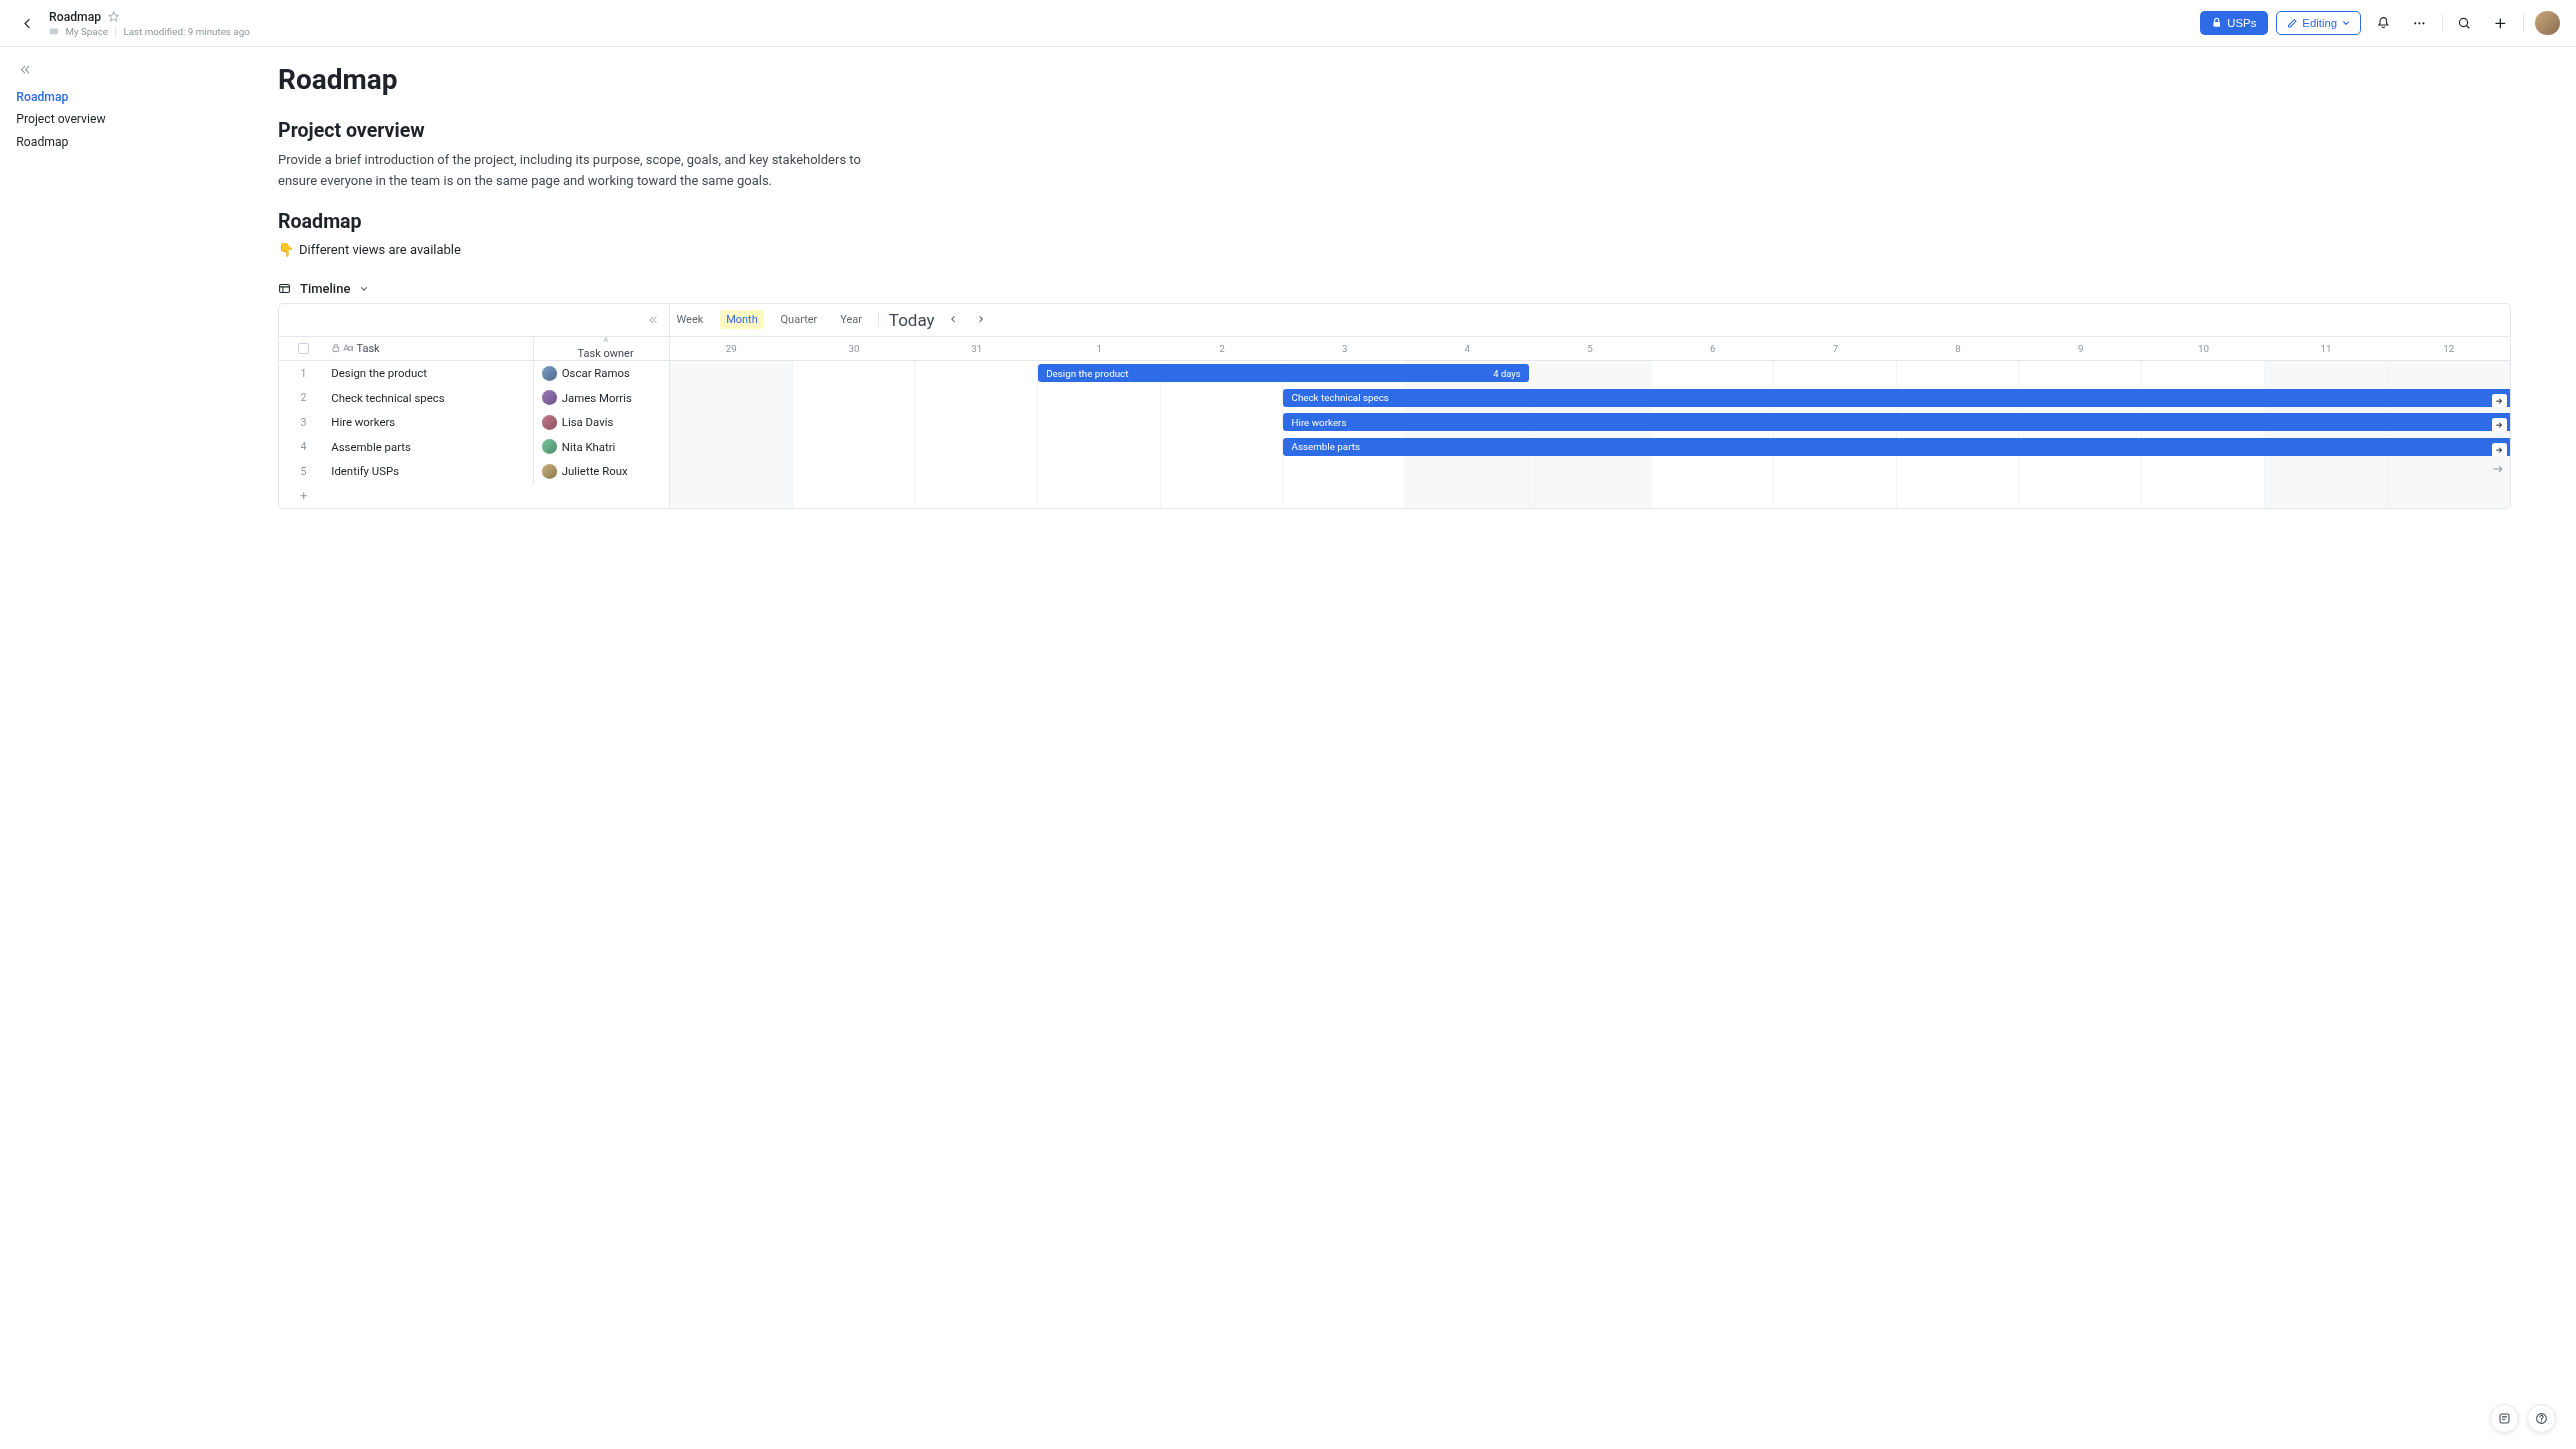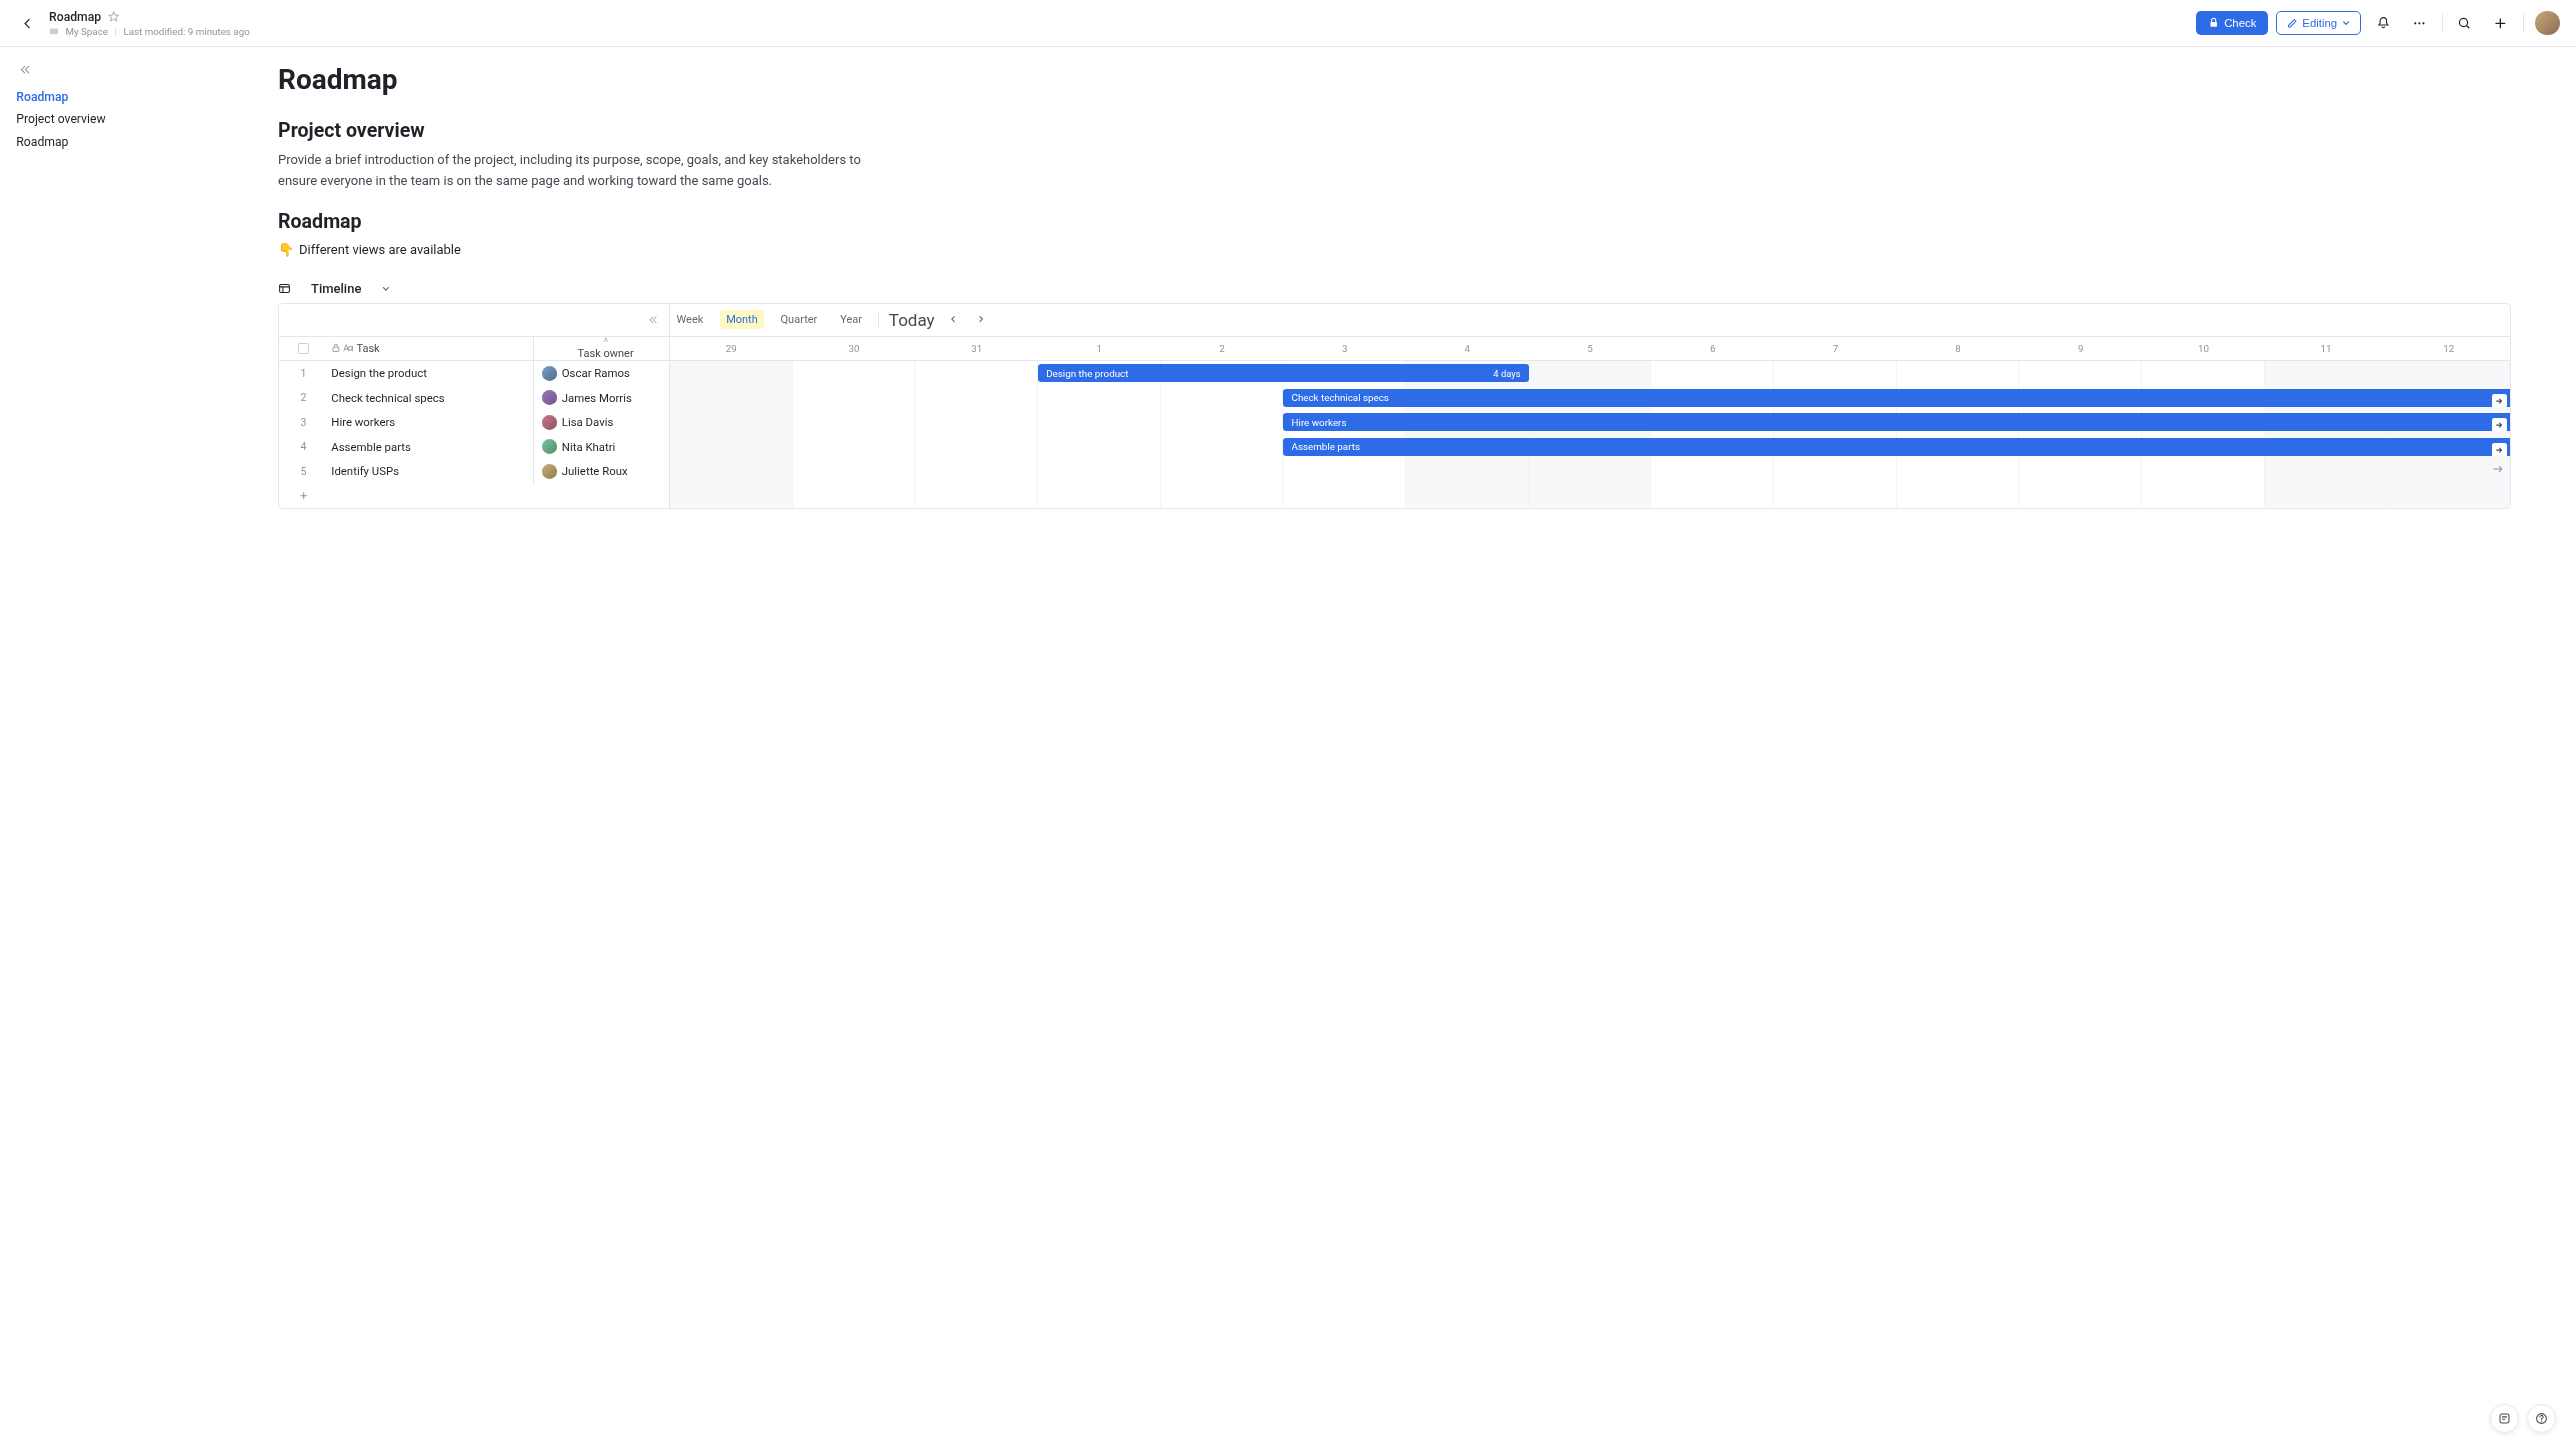--- a/index.html
+++ b/index.html
@@ -30,21 +30,21 @@
   .sb-item.active { color: #2e6be6; font-weight: 500; }
   .main { flex: 1; overflow-y: auto; padding: 16.3px 65px 33px 33px; }
 
   
   .page-title { font-size: 28px; font-weight: 700; margin-bottom: 23px; }
   .h2 { font-size: 19.6px; font-weight: 700; margin: 19.6px 0 8.2px; }
   .p { font-size: 13px; line-height: 1.55; color: #434a54; max-width: 620px; }
   .callout { font-size: 13px; margin-top: 8.2px; display: flex; align-items: center; gap: 4.9px; }
 
   
-  .timeline-view-header { display: flex; align-items: center; gap: 20px; margin: 24.5px 0 6.5px; font-size: 13px; font-weight: 500; cursor: pointer; }
+  .timeline-view-header { display: flex; align-items: center; gap: 9px; margin: 24.5px 0 6.5px; font-size: 13px; font-weight: 500; cursor: pointer; }
   .timeline-wrapper { border: 0.8px solid #e5e6eb; border-radius: 4.9px; overflow: hidden; }
 
   .tl-controls { display: flex; align-items: center; height: 33px; border-bottom: 0.8px solid #e5e6eb; }
   .tl-left-ctrl { width: 391px; border-right: 0.8px solid #e5e6eb; height: 100%; display: flex; align-items: center; justify-content: flex-end; padding-right: 8.2px; }
   .tl-left-collapse { width: 16.3px; height: 16.3px; display: flex; align-items: center; justify-content: center; cursor: pointer; color: #8f959e; }
   .tl-month-labels { flex: 1; display: flex; position: relative; height: 100%; align-items: center; }
   .tl-month-label { position: absolute; font-size: 11px; color: #434a54; font-weight: 500; }
   .tl-zoom-controls { display: flex; align-items: center; gap: 9.8px; padding-right: 9.8px; }
   .tl-zoom-btn { font-size: 11px; color: #646a73; cursor: pointer; padding: 3.3px 6.5px; border-radius: 3.3px; }
   .tl-zoom-btn.active { background: #fef9c3; color: #2e6be6; }
@@ -116,21 +116,21 @@
         <span>Last modified: 9 minutes ago</span>
       </div>
     </div>
   </div>
   <div class="hdr-right">
     <button class="share-btn">
       <svg width="11.4" height="11.4" viewBox="0 0 14 14">
           <rect x="3" y="6" width="8" height="6" rx="1" fill="#fff"></rect>
           <path d="M4.5 6 V4 a2.5 2.5 0 0 1 5 0 V6" stroke="#fff" stroke-width="1.3" fill="none"></path>
         </svg>
-      <span>Check</span>
+      <span>USPs</span>
     </button>
     <button class="editing-btn">
       <svg width="10.6" height="10.6" viewBox="0 0 13 13">
           <path d="M2 11 L2 9 L9 2 L11 4 L4 11 Z" stroke="#2e6be6" stroke-width="1.3" fill="none"></path>
         </svg>
       <span>Editing</span>
       <svg width="8.2" height="8.2" viewBox="0 0 10 10">
           <path d="M2 3.5 L5 6.5 L8 3.5" stroke="#2e6be6" stroke-width="1.5" fill="none" stroke-linecap="round"></path>
         </svg>
     </button>

